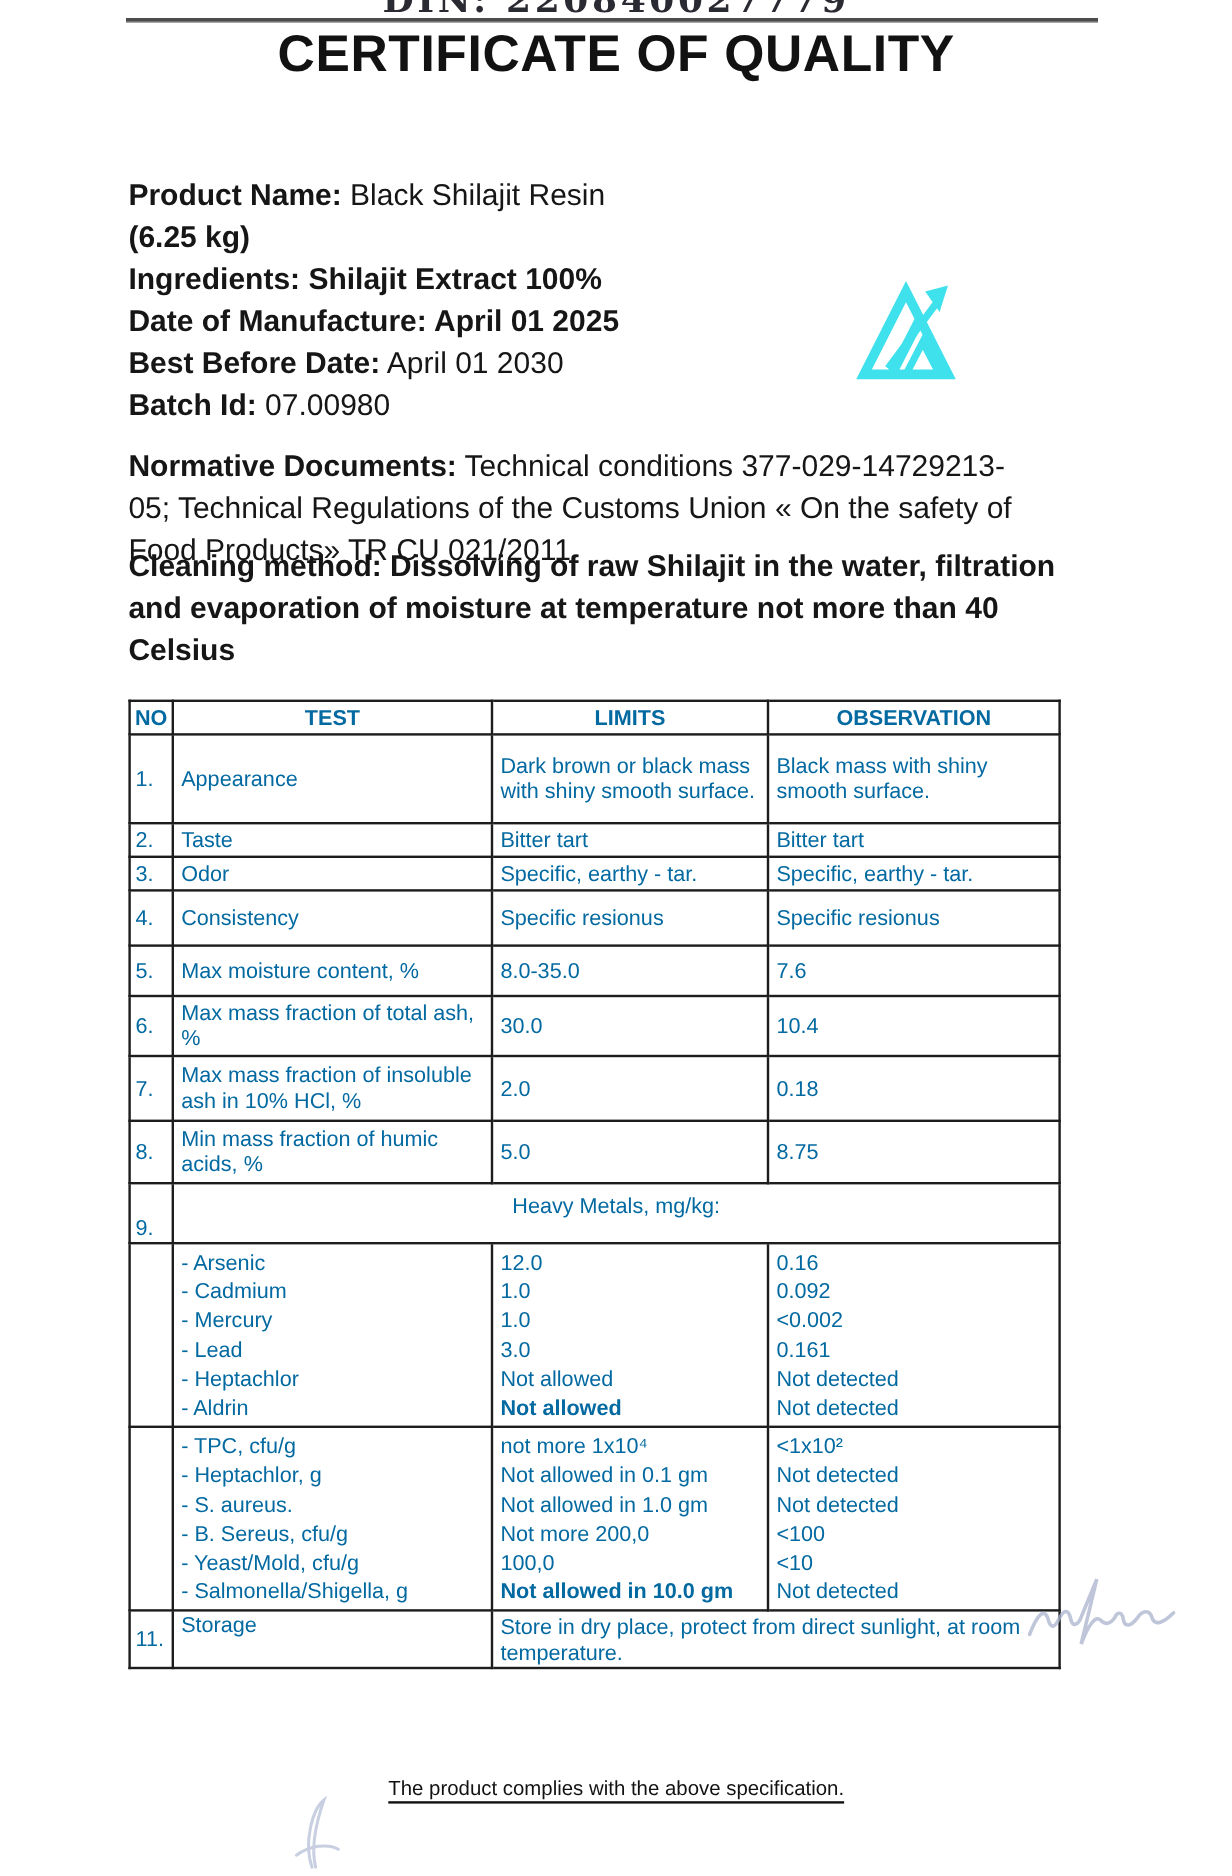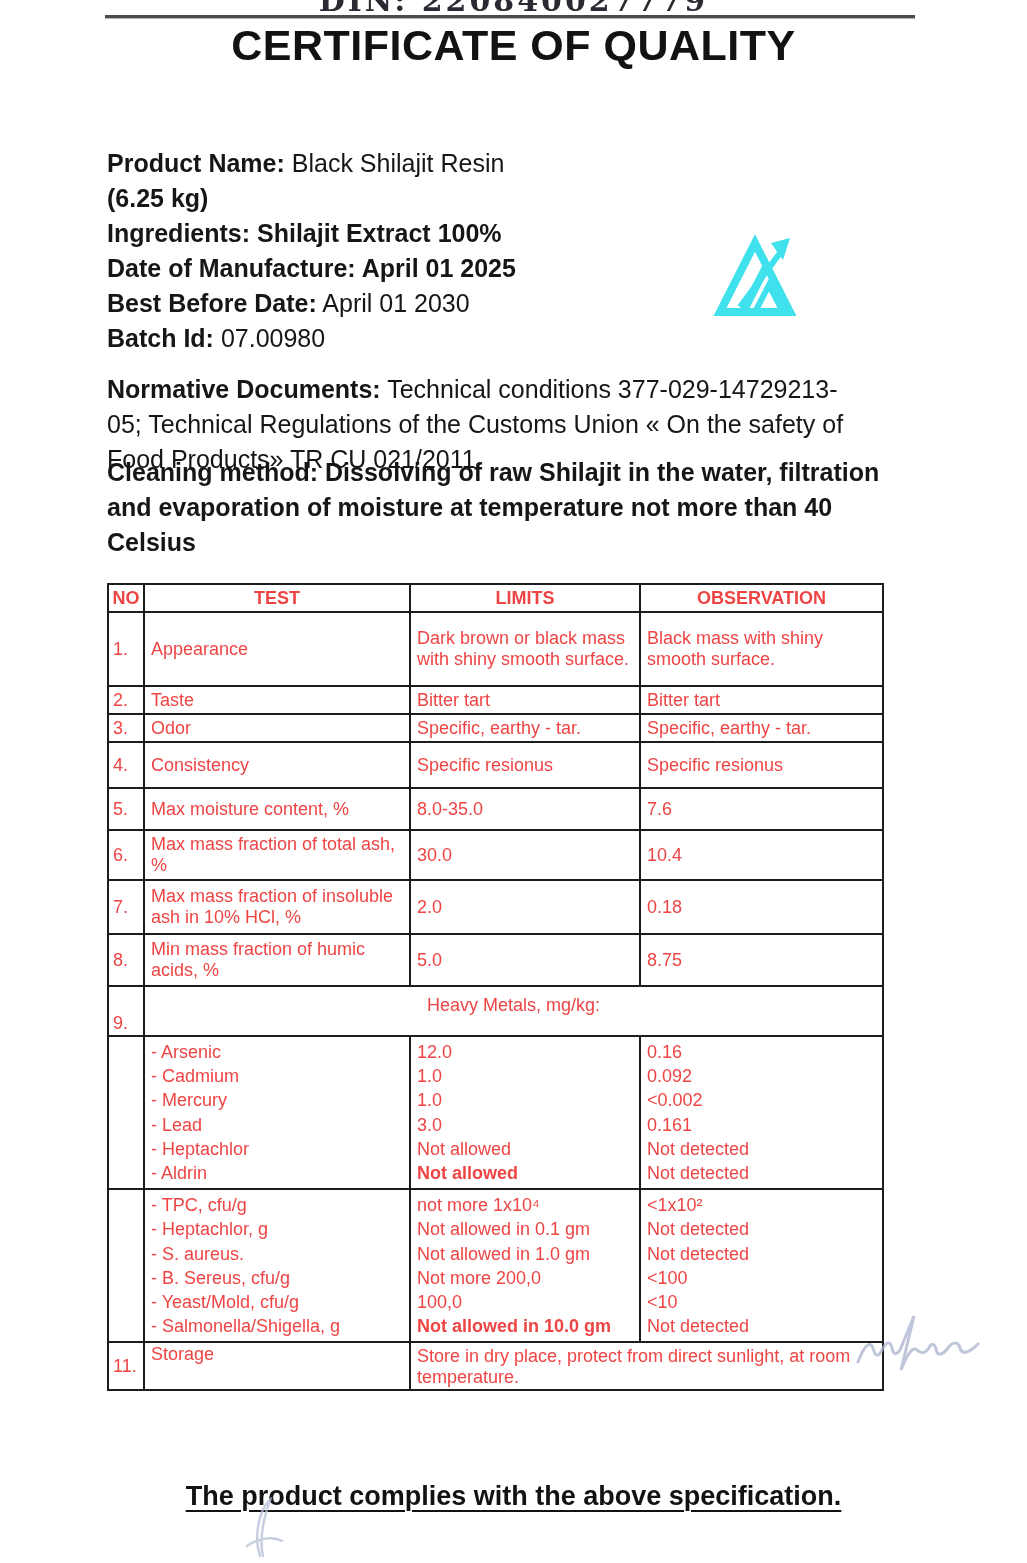--- a/index.html
+++ b/index.html
@@ -19,34 +19,34 @@
 
   .info{position:absolute;top:101px;left:107px;width:830px;font-size:25px;line-height:35px;margin-top:45px;}
   .info .b{font-weight:700;}
 
   .normative{position:absolute;top:372px;left:107px;width:762px;font-size:25px;line-height:35px;}
   .cleaning{position:absolute;top:455px;left:107px;width:818px;font-size:25px;line-height:35px;font-weight:700;}
 
   .logo{position:absolute;top:230px;left:710px;width:100px;height:88px;}
 
   table.qt{position:absolute;top:583px;left:107px;width:775px;border-collapse:collapse;
-        table-layout:fixed;font-size:18px;color:#ef4444;}
+        table-layout:fixed;font-size:18px;color:#0369a1;}
   .qt td,.qt th{border:2px solid #1d1d1d;padding:1px 6px;vertical-align:middle;overflow:hidden;}
   .qt th{font-weight:700;text-align:center;padding:2px 2px;}
   .qt .c{text-align:left;}
   .qt .no{padding:1px 2px 1px 4px;}
   .qt .vb{vertical-align:bottom;}
   .qt .vt{vertical-align:top;}
   .qt .b{font-weight:700;}
   .qt .ln{line-height:24.2px;white-space:nowrap;}
   .qt .list{padding-top:3px;padding-bottom:3px;}
   .qt .sect{text-align:center;}
 
   .footer{position:absolute;top:1481px;left:0;width:100%;text-align:center;
-        font-size:27px;font-weight:700;text-decoration:underline;
+        font-size:17px;font-weight:400;text-decoration:underline;
         text-decoration-thickness:2px;text-underline-offset:5px;color:#121212;}
 
   .sig-right{position:absolute;top:1298px;left:850px;width:172px;height:100px;}
   .sig-bottom{position:absolute;top:1496px;left:230px;width:72px;height:67px;}
 </style>
 </head>
 <body>
 
 <div class="page">
 

